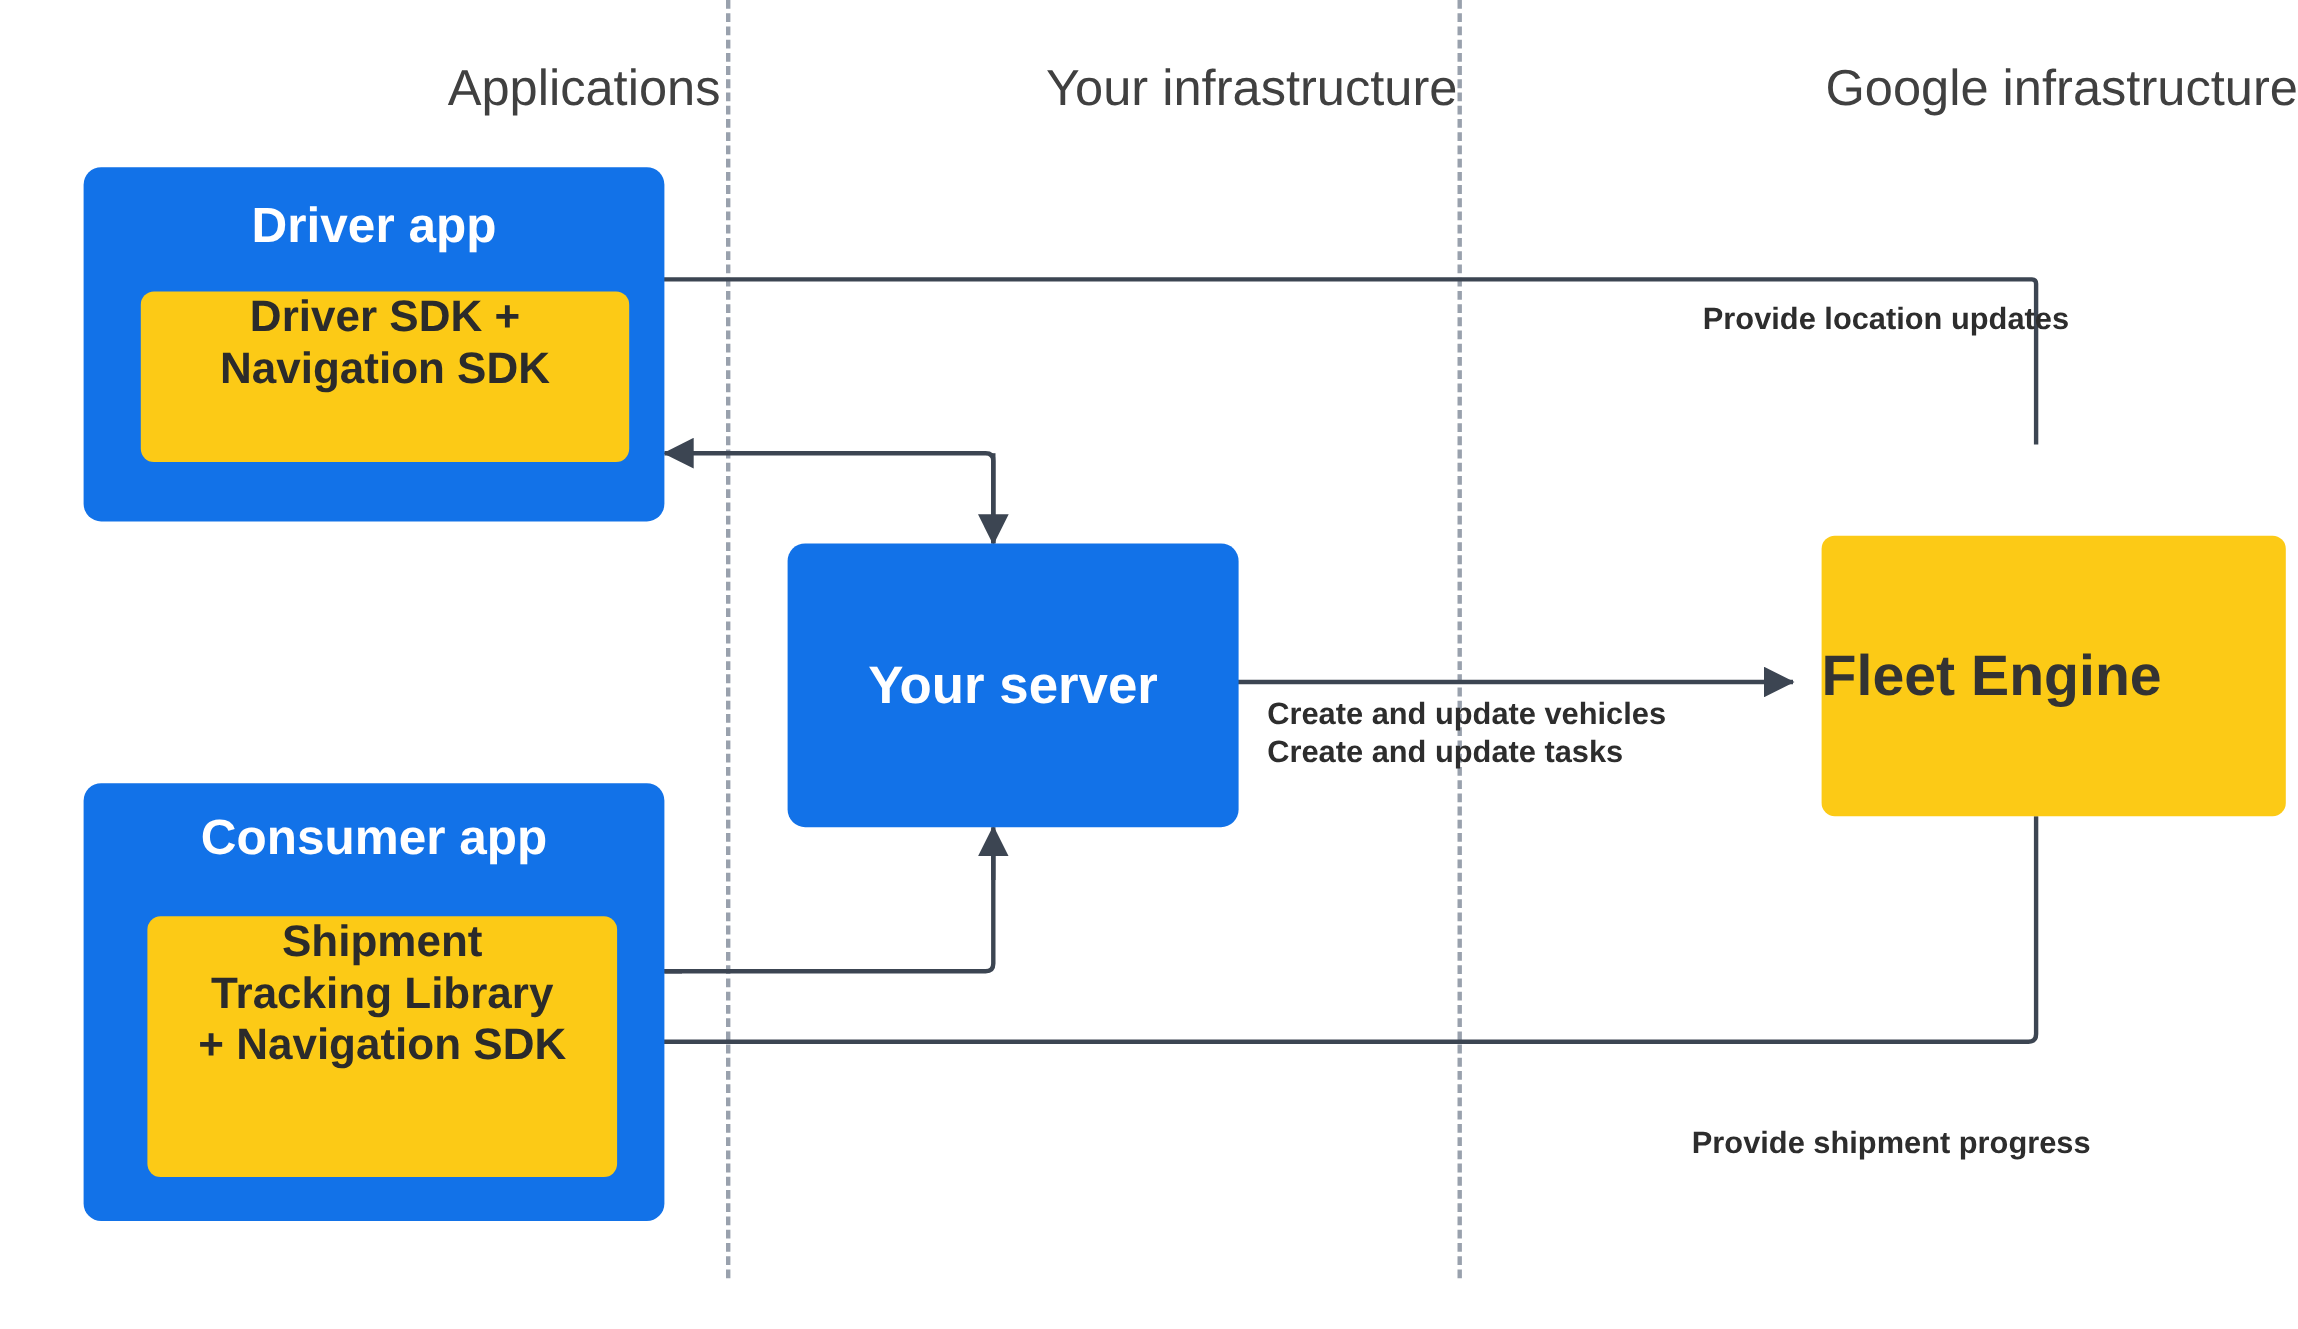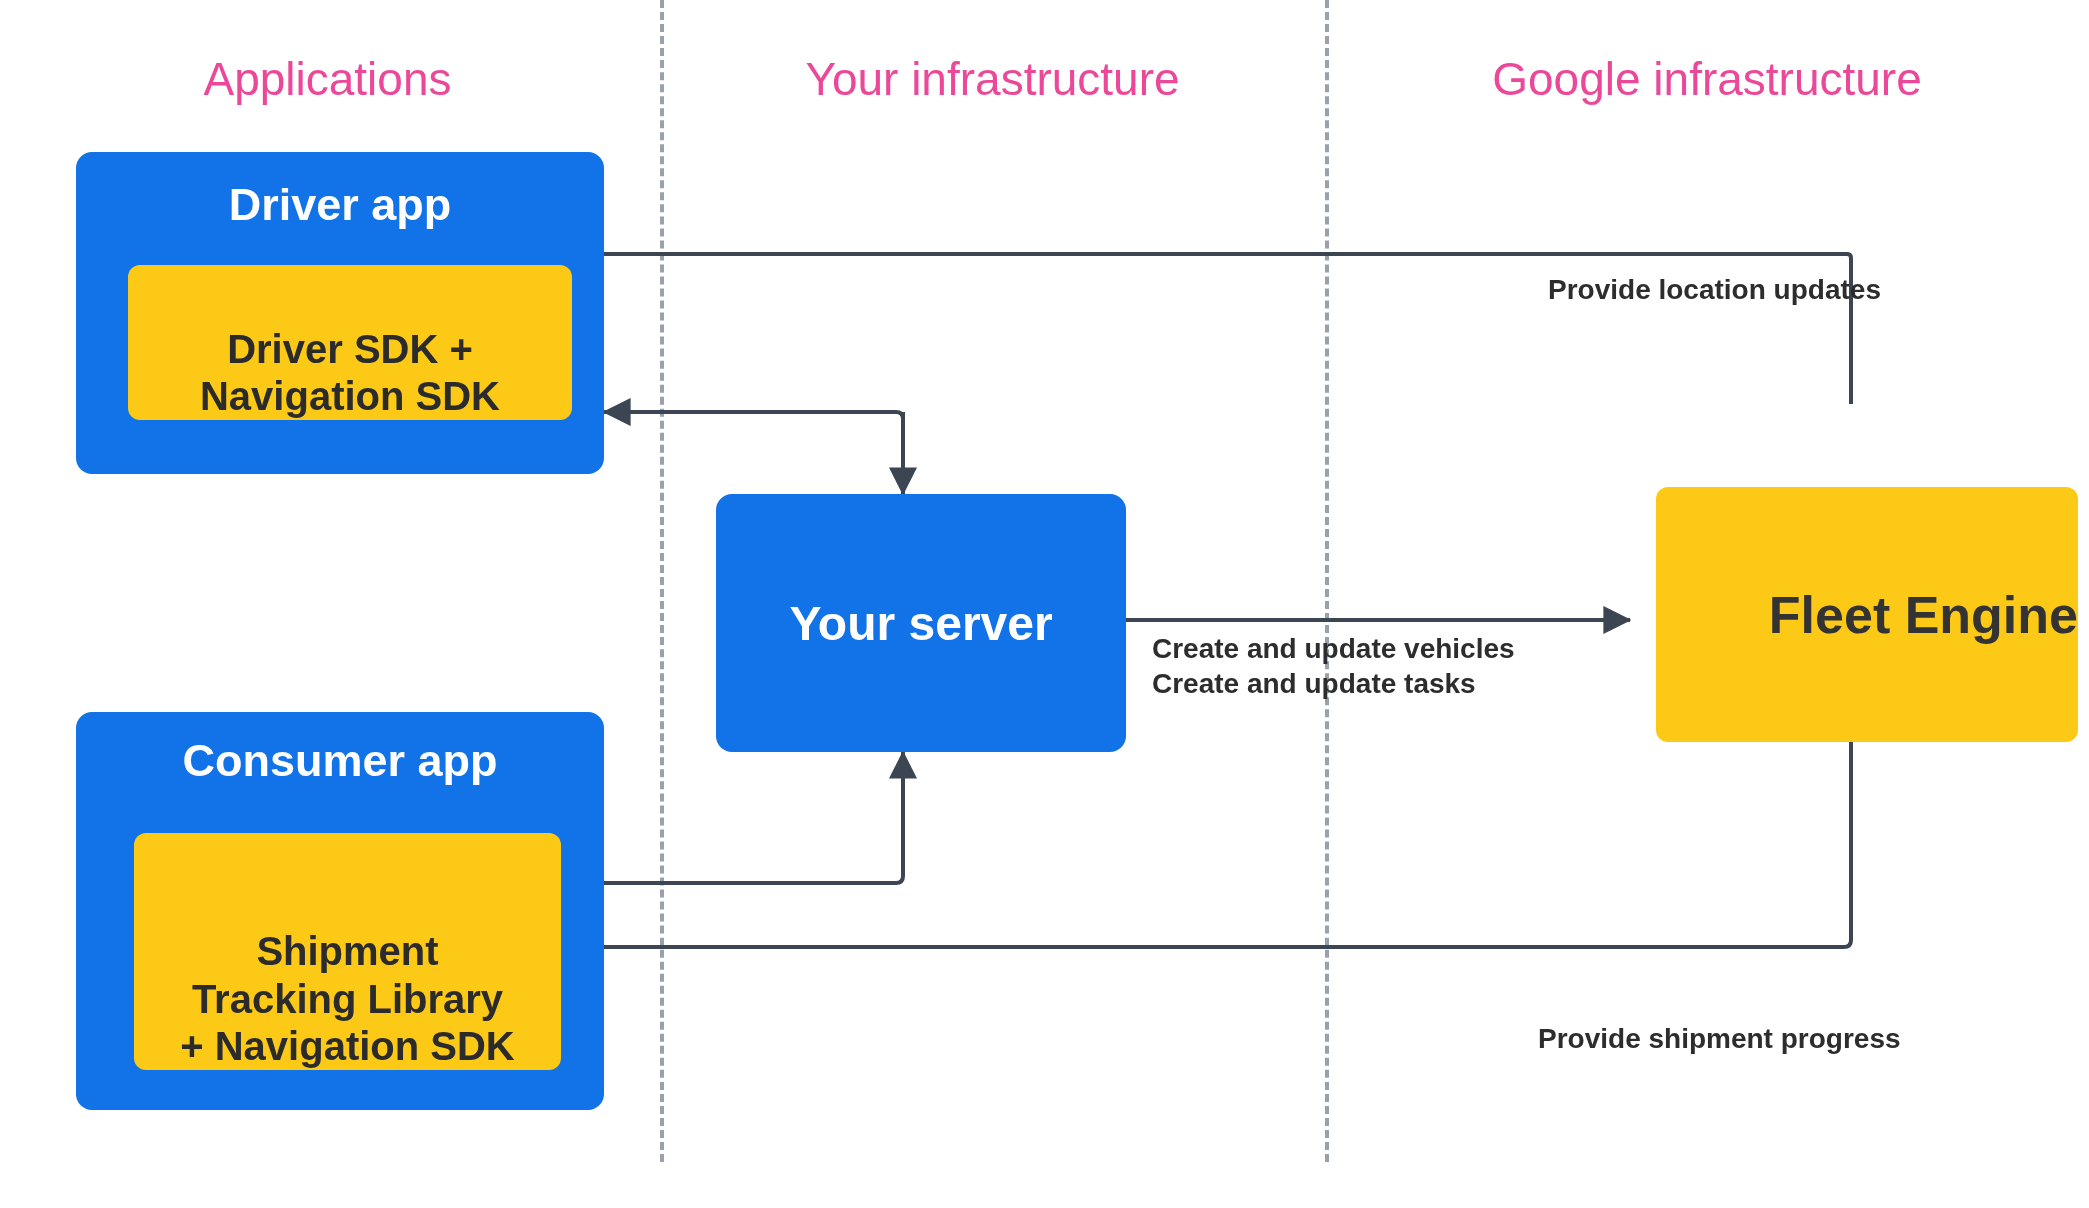--- a/index.html
+++ b/index.html
@@ -12,23 +12,23 @@
     width: 2089px;
     height: 1208px;
     background: #ffffff;
     font-family: "Liberation Sans", sans-serif;
     overflow: hidden;
   }
   .zone-header {
     position: absolute;
     font-size: 46px;
     font-weight: 400;
-    color: #ec4899;
+    color: #404040;
     white-space: nowrap;
-    text-align: center;
+    text-align: right;
     letter-spacing: 0px;
   }
   .divider {
     position: absolute;
     top: 0;
     width: 0;
     height: 1162px;
     border-left: 4px dashed #99a1ad;
   }
   .box {
@@ -40,21 +40,21 @@
     margin-left: 16px;
   }
   .blue-box {
     background: #1272e8;
     border-radius: 16px;
   }
   .yellow-box {
     background: #fcca16;
     border-radius: 12px;
     display: flex;
-    align-items: flex-end;
+    align-items: flex-start;
     justify-content: center;
   }
   .app-title {
     font-size: 45px;
     font-weight: bold;
     color: #ffffff;
     white-space: nowrap;
     text-align: center;
     line-height: 1.1;
   }

